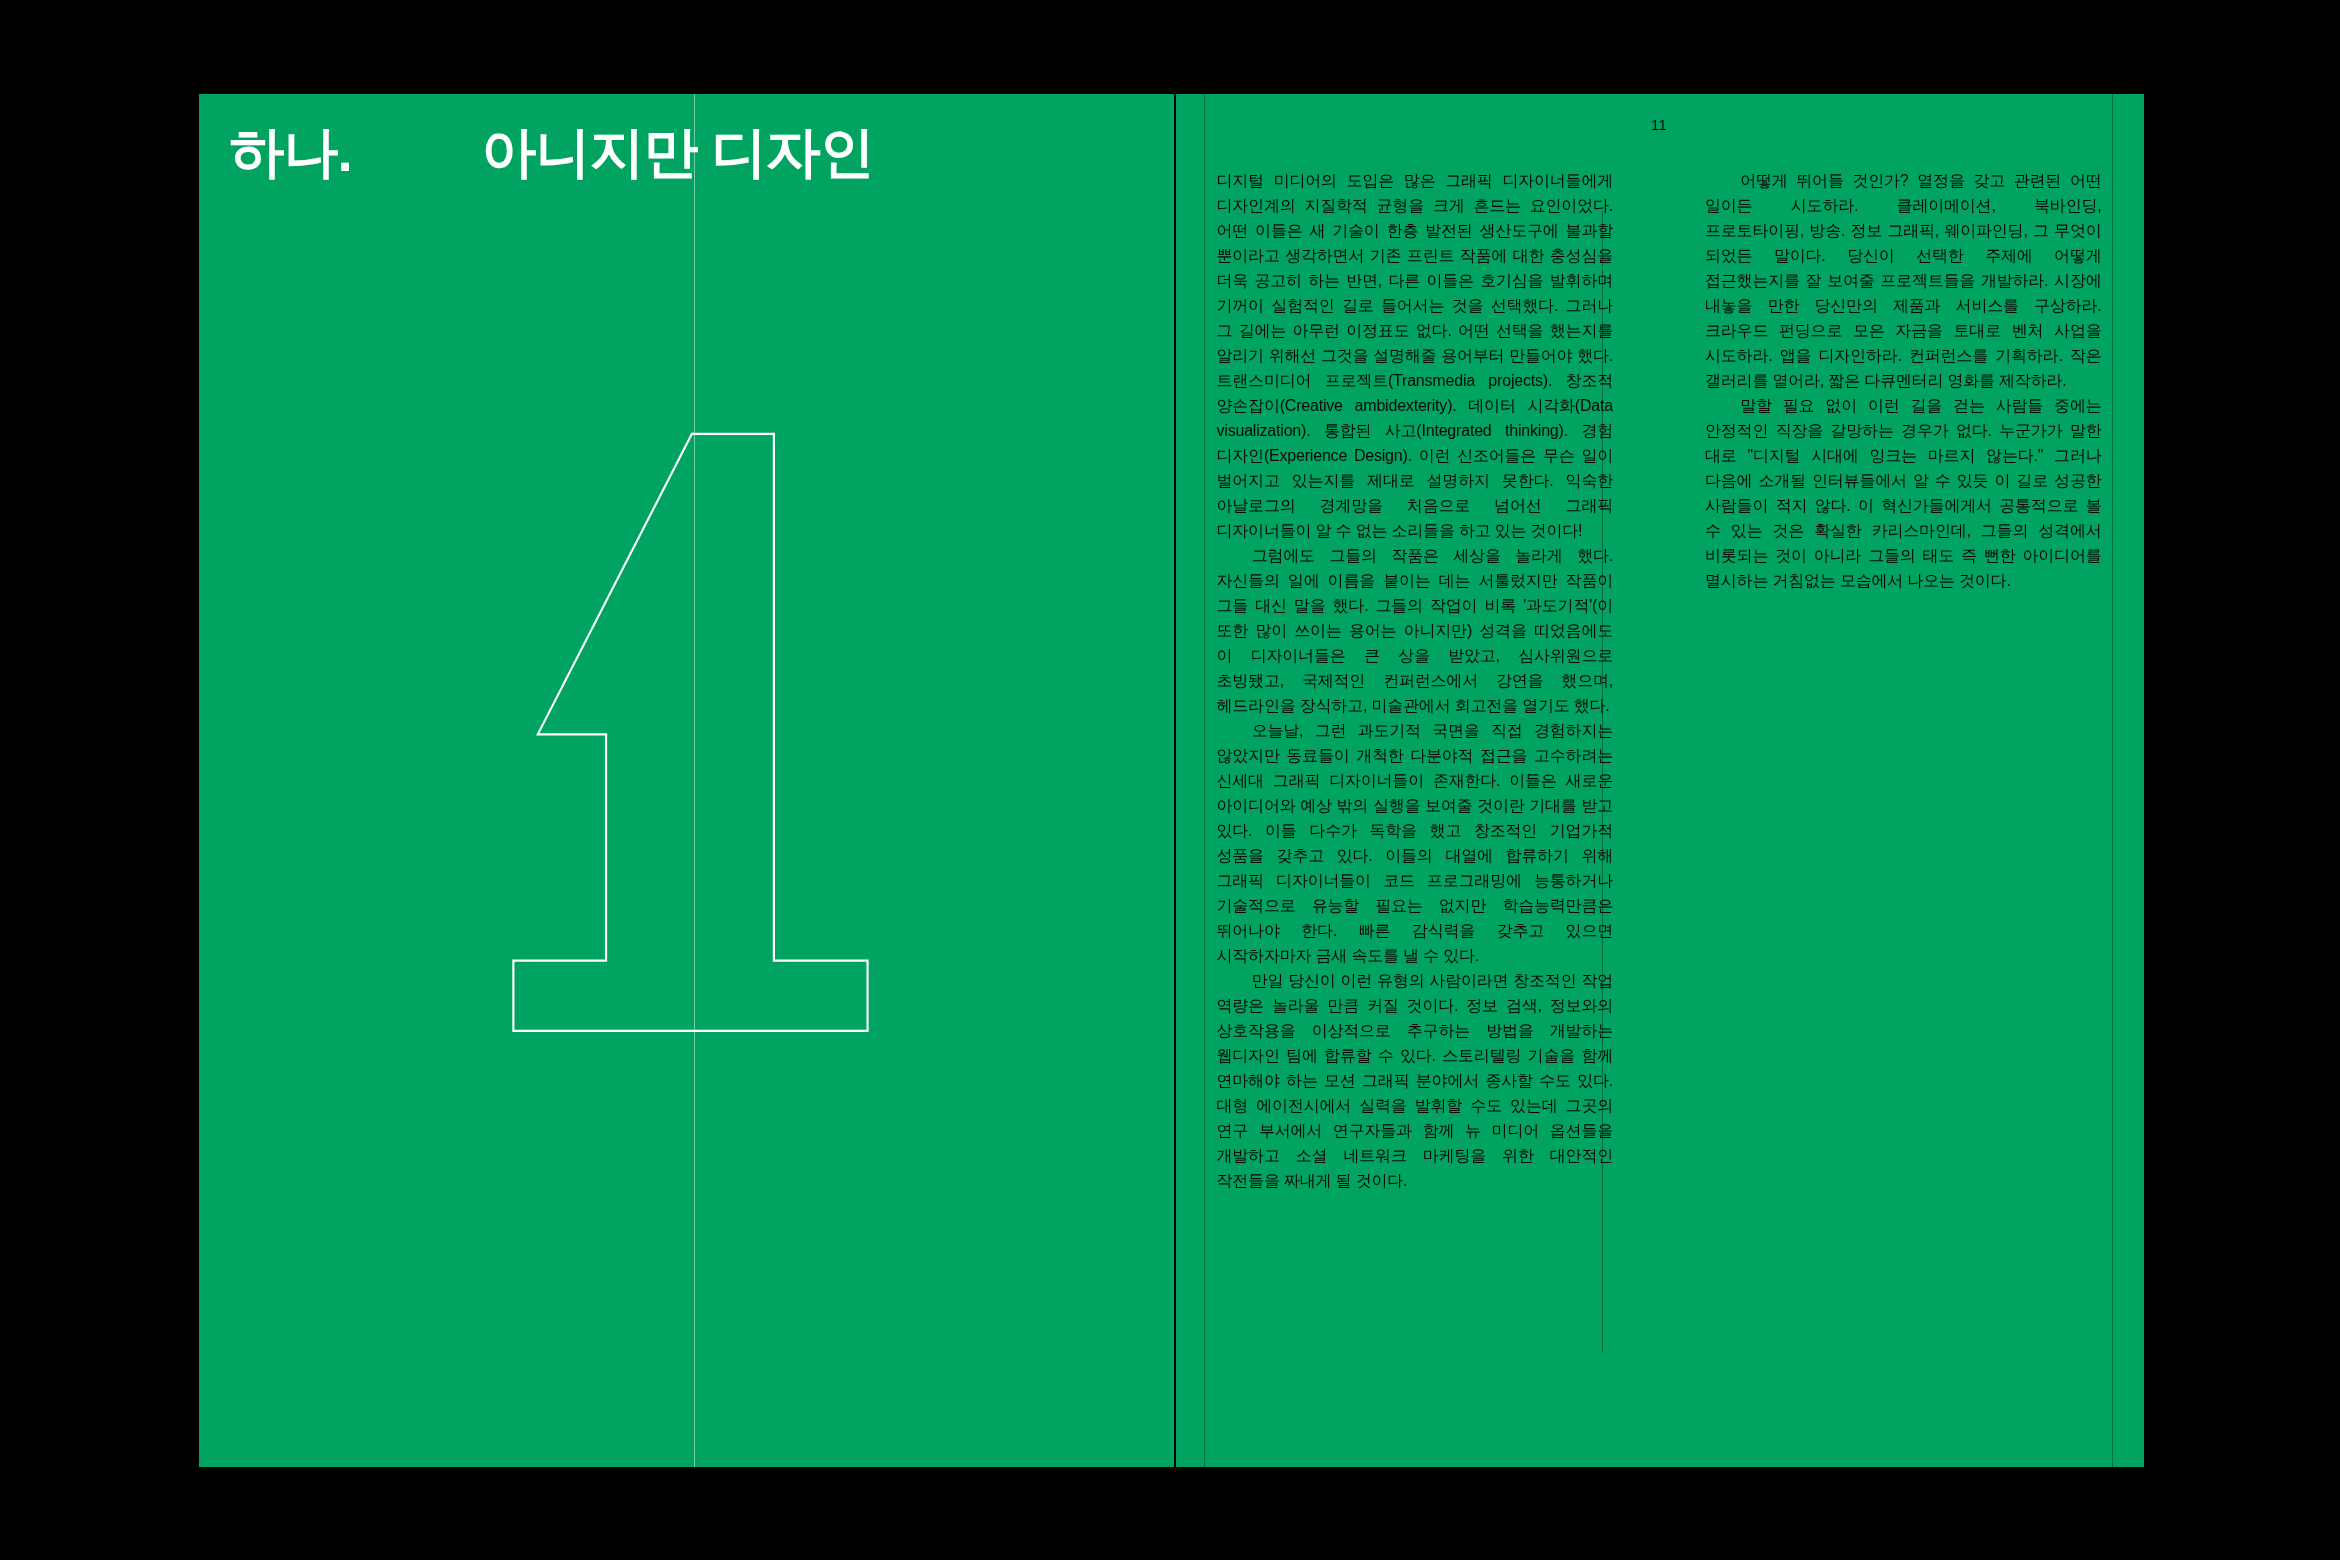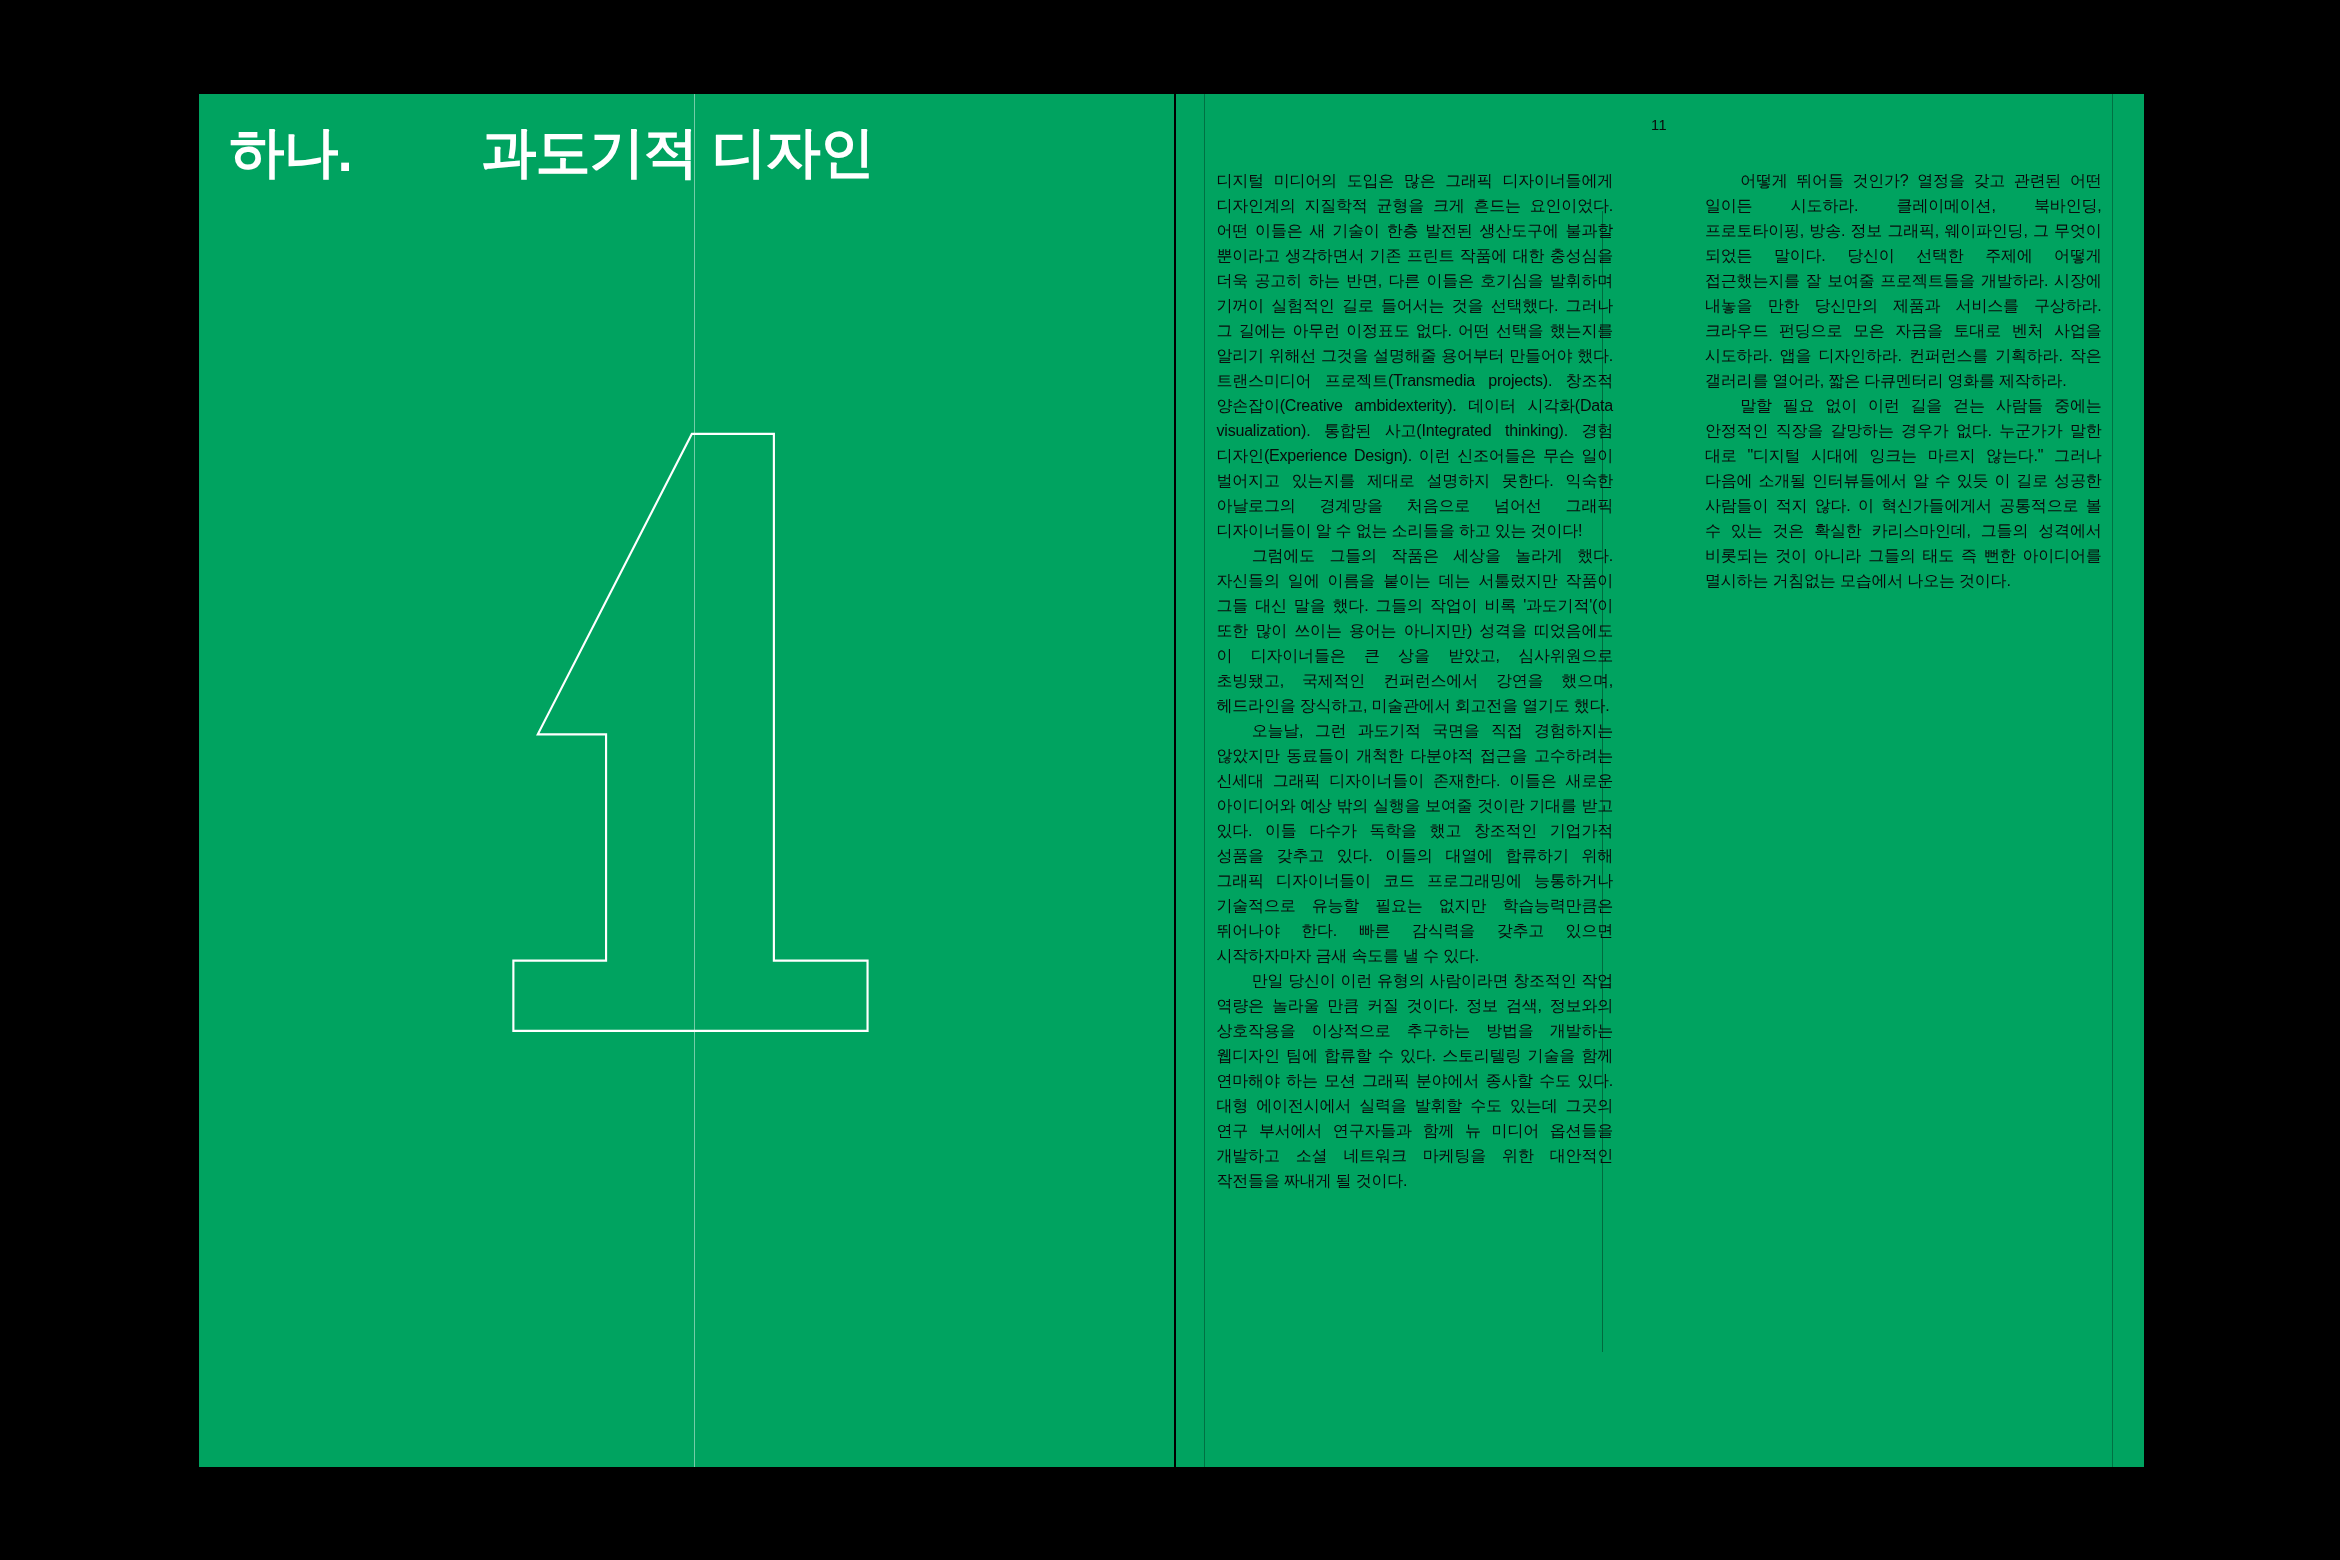--- a/index.html
+++ b/index.html
@@ -135,21 +135,21 @@
 </style>
 </head>
 <body>
 
 <div class="spread">
 
   <div class="page-left">
 
     <div class="chapter-head">
       <span class="chapter-num">하나.</span>
-      <span class="chapter-title">과도기적 디자인</span>
+      <span class="chapter-title">아니지만 디자인</span>
     </div>
 
     <div class="vrule"></div>
 
     <div class="big-numeral">
       <svg width="488" height="683" viewBox="0 0 500 700" fill="none" xmlns="http://www.w3.org/2000/svg">
         <path d="M 253 8 L 95 316 L 165 316 L 165 548 L 70 548 L 70 620 L 433 620 L 433 548 L 337 548 L 337 8 Z" stroke="#ffffff" stroke-width="2.2" fill="none" stroke-linejoin="miter"></path>
       </svg>
     </div>
   </div>

